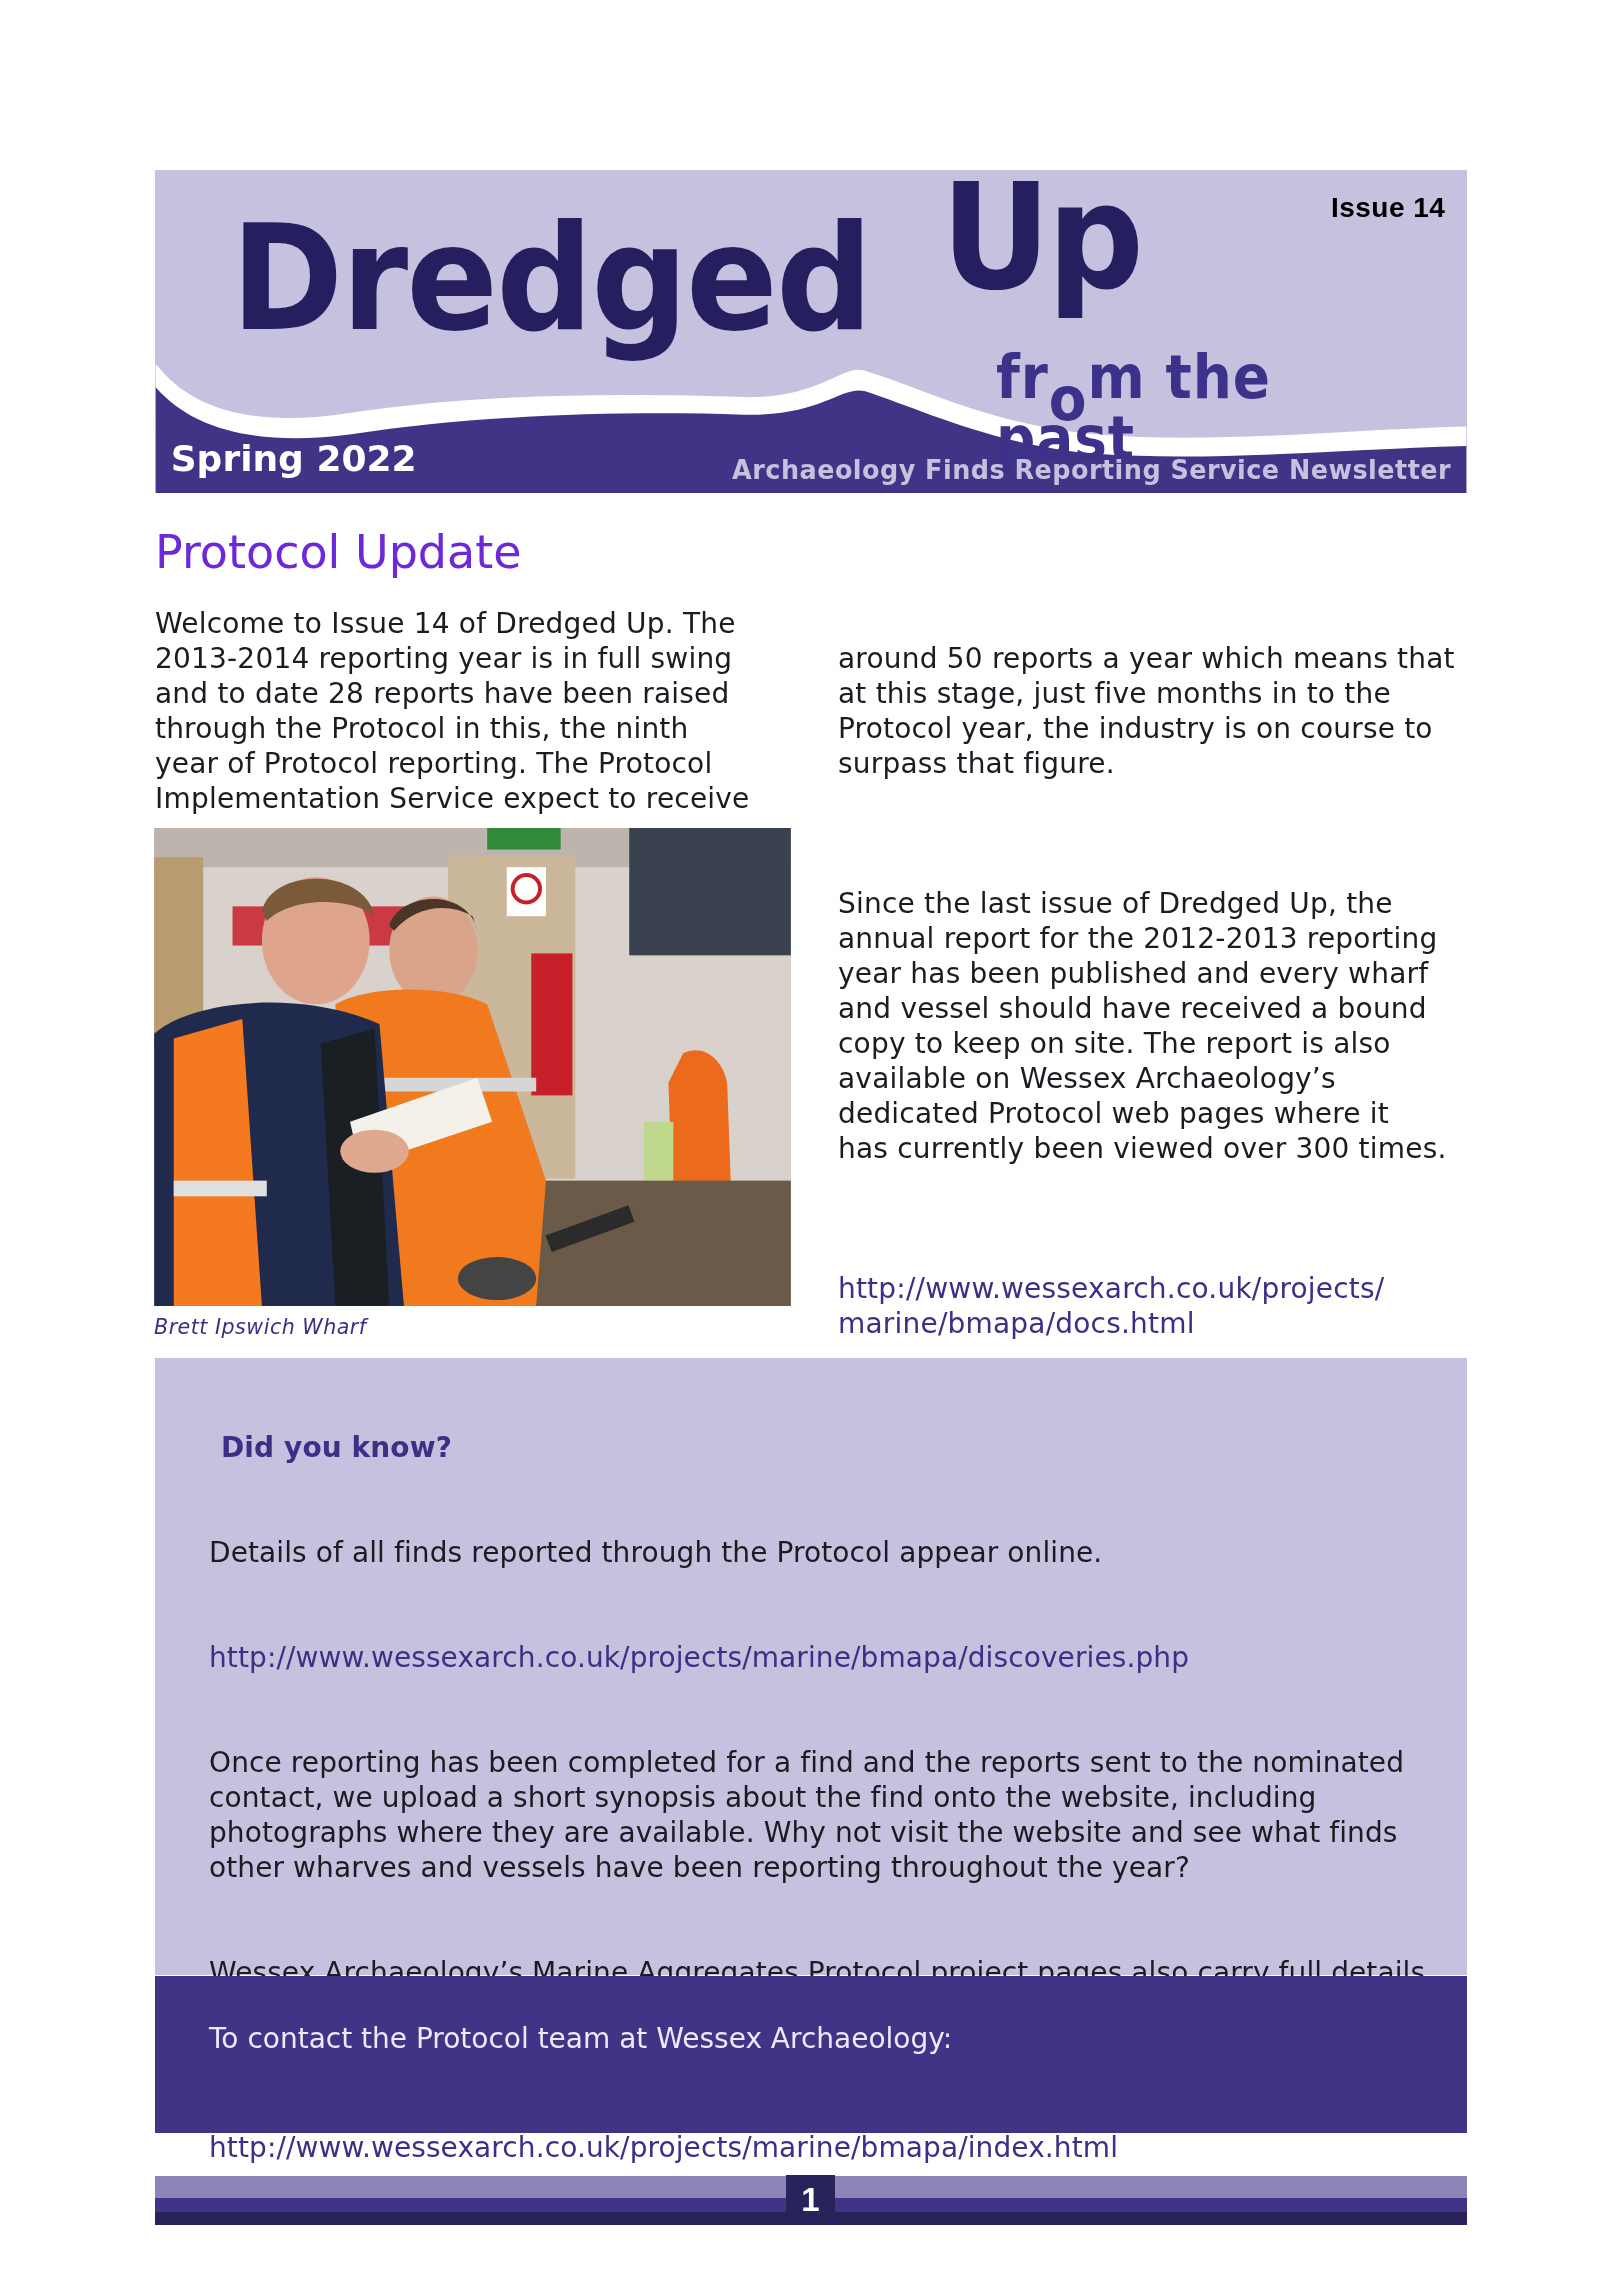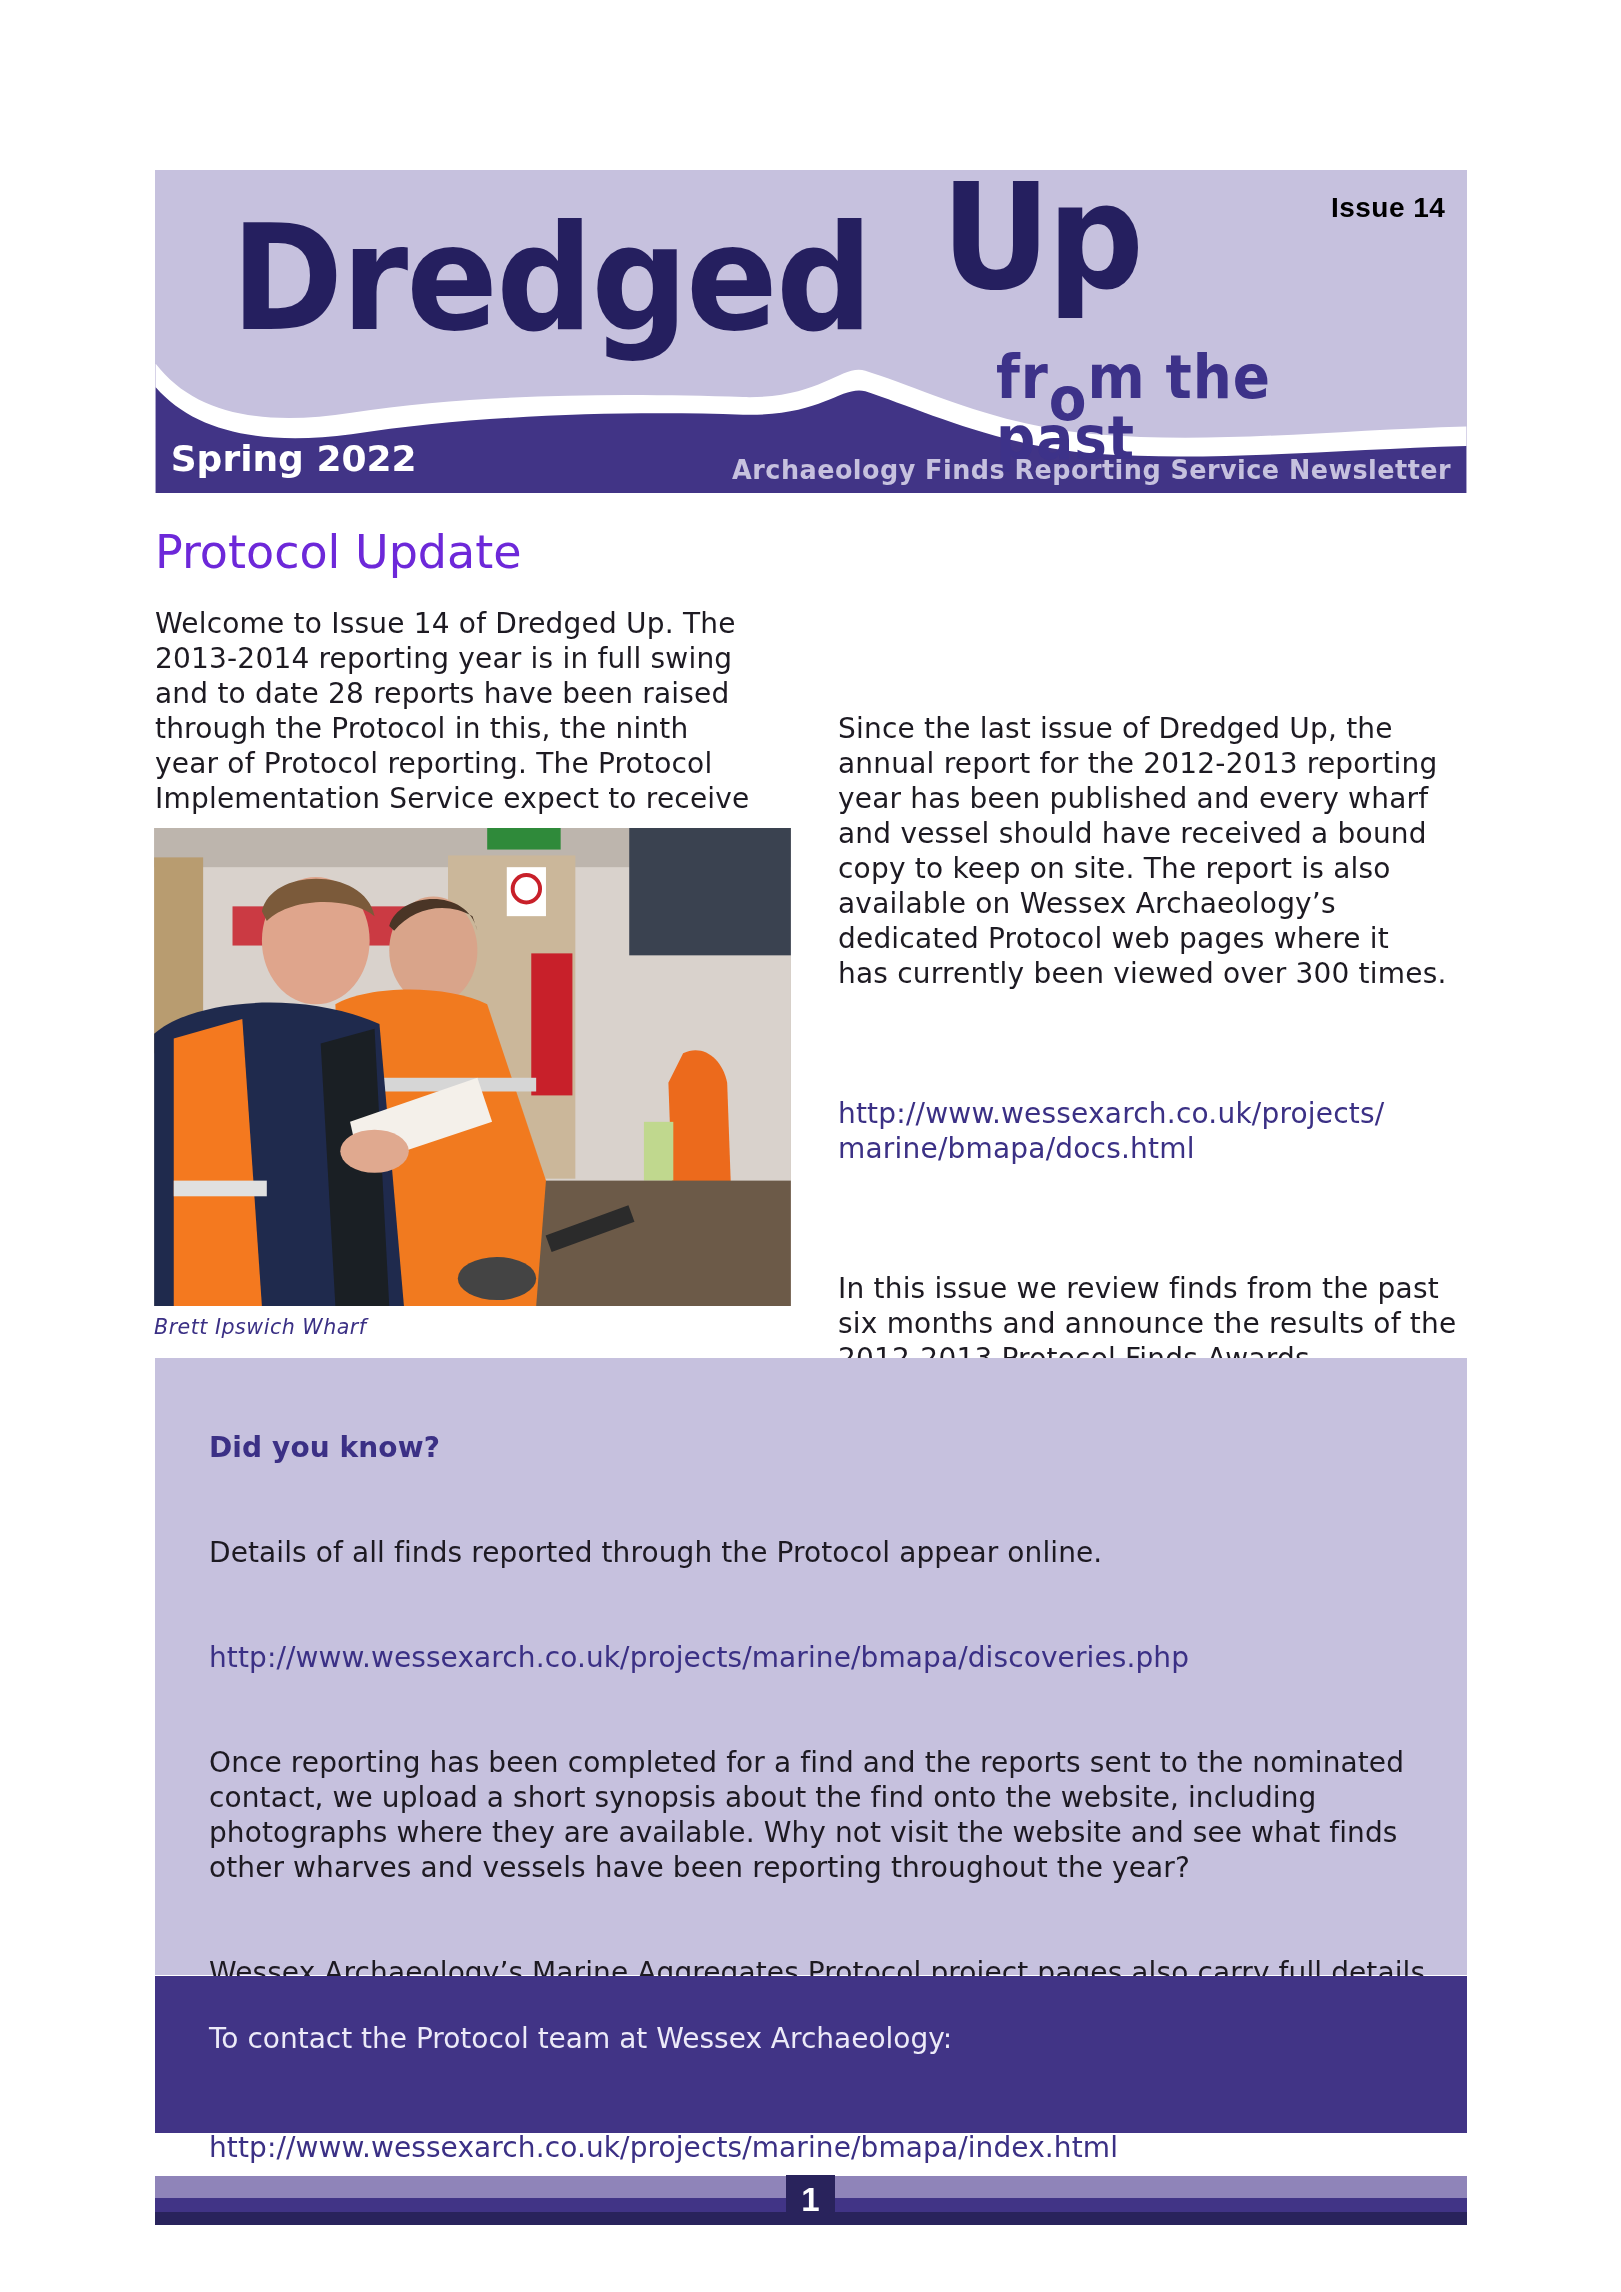--- a/index.html
+++ b/index.html
@@ -26,21 +26,21 @@
   .col-left { left: 155px; top: 606px; width: 637px; }
   .col-right { left: 838px; top: 606px; width: 637px; }
   .link { color: #3b3085; }
 
   .photo { left: 154px; top: 828px; width: 637px; height: 478px; overflow: hidden; background: #c9c2bb; }
   .caption { left: 154px; top: 1315px; font-size: 20.6px; font-style: italic; color: #3b3085; letter-spacing: 0.5px; }
 
   
   .dyk { left: 155px; top: 1358px; width: 1312px; height: 617px; background: #c6c1de; }
   .dyk-inner { position: absolute; left: 54px; top: 37px; width: 1255px; font-size: 28px; line-height: 35px; letter-spacing: 0.1px; }
-  .dyk-title { font-weight: bold; color: #3b3085; margin: 0 0 35px 0; }
+  .dyk-title { font-weight: bold; color: #3b3085; margin: 0 0 35px 12px; }
   .dyk p { margin: 0 0 35px 0; }
 
   .contact { left: 155px; top: 1976px; width: 1312px; height: 157px; background: #413486; }
   .contact-inner { position: absolute; left: 54px; top: 39px; font-size: 28px; line-height: 47px; color: #eceaf8; }
   .contact b { font-weight: bold; }
 
   
   .foot-light { left: 155px; top: 2176px; width: 1312px; height: 22.5px; background: #8f84b9; }
   .foot-mid { left: 155px; top: 2198px; width: 1312px; height: 13.7px; background: #413486; }
   .foot-dark { left: 155px; top: 2212px; width: 1312px; height: 12.7px; background: #29235c; }
@@ -104,20 +104,24 @@
     <path d="M200,300 L330,255 L345,300 L210,345 Z" fill="#f4f0ea"></path>
     <ellipse cx="225" cy="330" rx="35" ry="22" fill="#e0a98f"></ellipse>
 
     <ellipse cx="350" cy="460" rx="40" ry="22" fill="#444"></ellipse>
     <rect x="400" y="400" width="90" height="18" fill="#2b2b2b" transform="rotate(-20 445 409)"></rect>
   </svg>
 </div>
 <div class="abs caption">Brett Ipswich Wharf</div>
 
 <div class="abs col col-right">
+  <div>around 50 reports a year which means that
+at this stage, just five months in to the
+Protocol year, the industry is on course to
+surpass that figure.</div>
   <div style="height:35px"></div>
   <div>Since the last issue of Dredged Up, the
 annual report for the 2012-2013 reporting
 year has been published and every wharf
 and vessel should have received a bound
 copy to keep on site. The report is also
 available on Wessex Archaeology’s
 dedicated Protocol web pages where it
 has currently been viewed over 300 times.</div>
   <div style="height:35px"></div>

